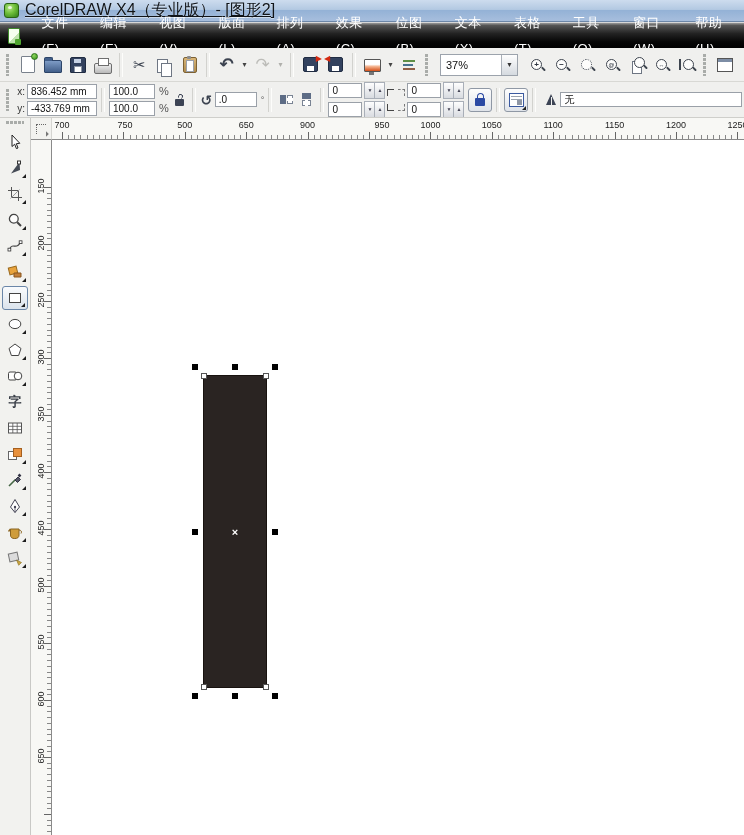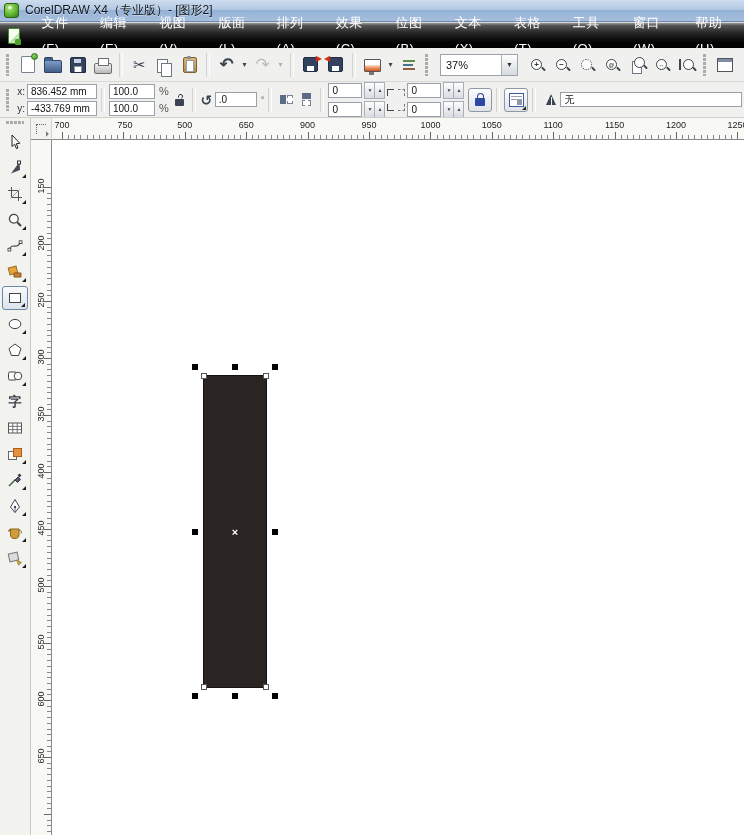--- a/index.html
+++ b/index.html
@@ -10,21 +10,21 @@
 
   
   .titlebar{height:22px;flex:0 0 22px;display:flex;align-items:center;
     background:linear-gradient(180deg,#cddcee 0%,#b3c9e2 45%,#94b2d6 50%,#a7bedd 100%);
     border-bottom:1px solid #6d87a8;box-sizing:border-box;padding-left:4px;}
   .app-icon{width:15px;height:15px;border-radius:3px;margin-right:6px;
     background:radial-gradient(circle at 35% 30%,#b7e58a 0%,#6fbf3a 45%,#2f7d18 100%);
     border:1px solid #2a6414;box-sizing:border-box;position:relative;}
   .app-icon::after{content:'';position:absolute;left:3px;top:2px;width:4px;height:3px;border-radius:50%;
     background:rgba(255,255,255,.75);}
-  .title-text{font-size:12px;color:#101418;text-shadow:0 1px 0 rgba(255,255,255,.45);}
+  .title-text{font-size:16px;color:#101418;text-shadow:0 1px 0 rgba(255,255,255,.45);text-decoration:underline;}
 
   
   .menubar{height:26px;flex:0 0 26px;display:flex;align-items:center;
     background:linear-gradient(180deg,#9a9a9a 0%,#555 10%,#232323 42%,#060606 75%,#000 100%);
     border-top:1px solid #d7d7d7;box-sizing:border-box;padding-left:5px;}
   .doc-icon{width:12px;height:14px;margin:0 10px 0 3px;background:linear-gradient(135deg,#f6fff0 55%,#bfe3ae 56%);
     border:1px solid #3f8a2b;border-radius:1px;position:relative;}
   .doc-icon::after{content:'';position:absolute;right:-2px;bottom:-2px;width:6px;height:6px;
     background:#4ea32f;border-radius:1px;}
   .menu-item{color:#fff;font-size:13px;padding:0 11px;line-height:26px;cursor:default;letter-spacing:.5px;}
@@ -515,21 +515,21 @@
       <div class="hruler-row">
         <div class="ruler-origin">
             <span class="origin-glyph"></span>
           </div>
         <div class="hruler" id="hruler">
             <span class="hlabel" style="left: 10px;">700</span>
             <span class="hlabel" style="left: 73px;">750</span>
             <span class="hlabel" style="left: 132.8px;">500</span>
             <span class="hlabel" style="left: 194.2px;">650</span>
             <span class="hlabel" style="left: 255.6px;">900</span>
-            <span class="hlabel" style="left: 317px;">950</span>
+            <span class="hlabel" style="left: 330px;">950</span>
             <span class="hlabel" style="left: 378.4px;">1000</span>
             <span class="hlabel" style="left: 439.8px;">1050</span>
             <span class="hlabel" style="left: 501.2px;">1100</span>
             <span class="hlabel" style="left: 562.6px;">1150</span>
             <span class="hlabel" style="left: 624px;">1200</span>
             <span class="hlabel" style="left: 685.4px;">1250</span>
           </div>
       </div>
       <div class="canvas-row">
         <div class="vruler" id="vruler">

